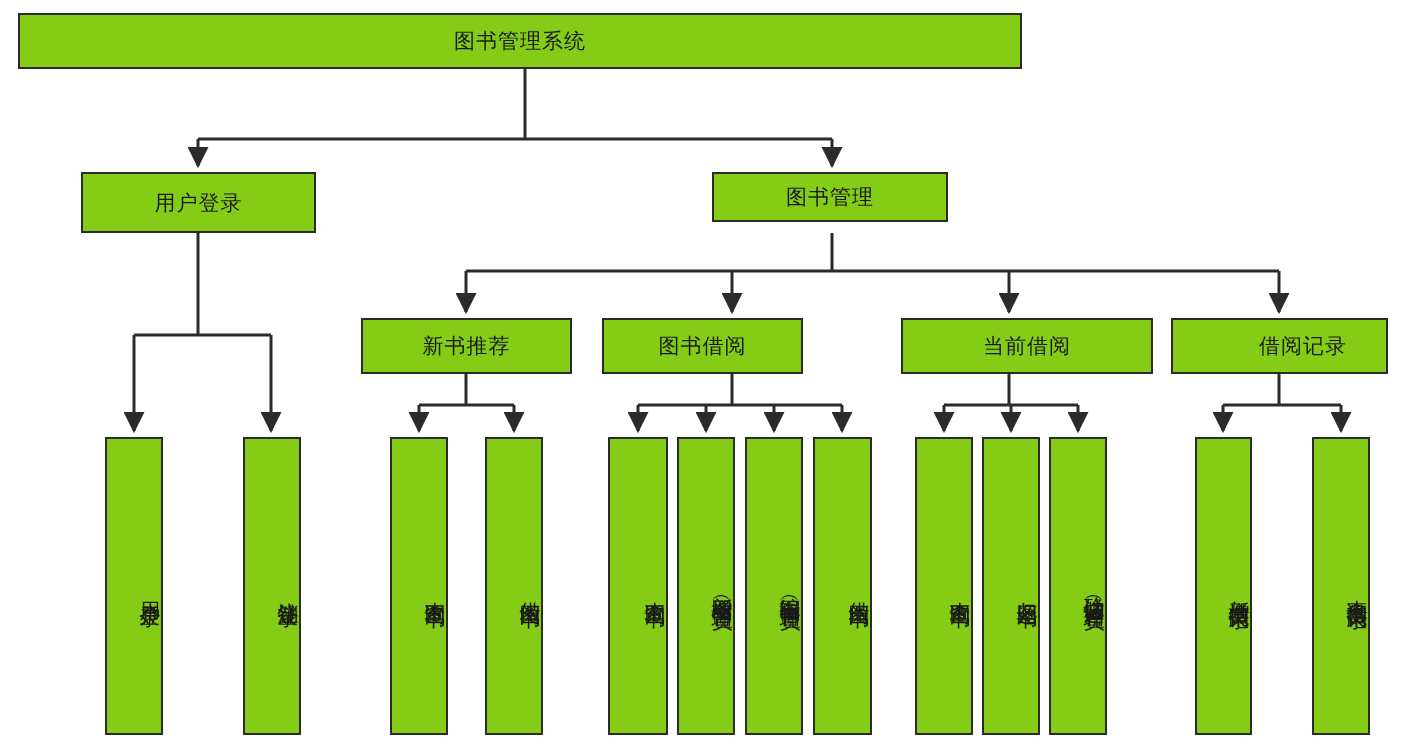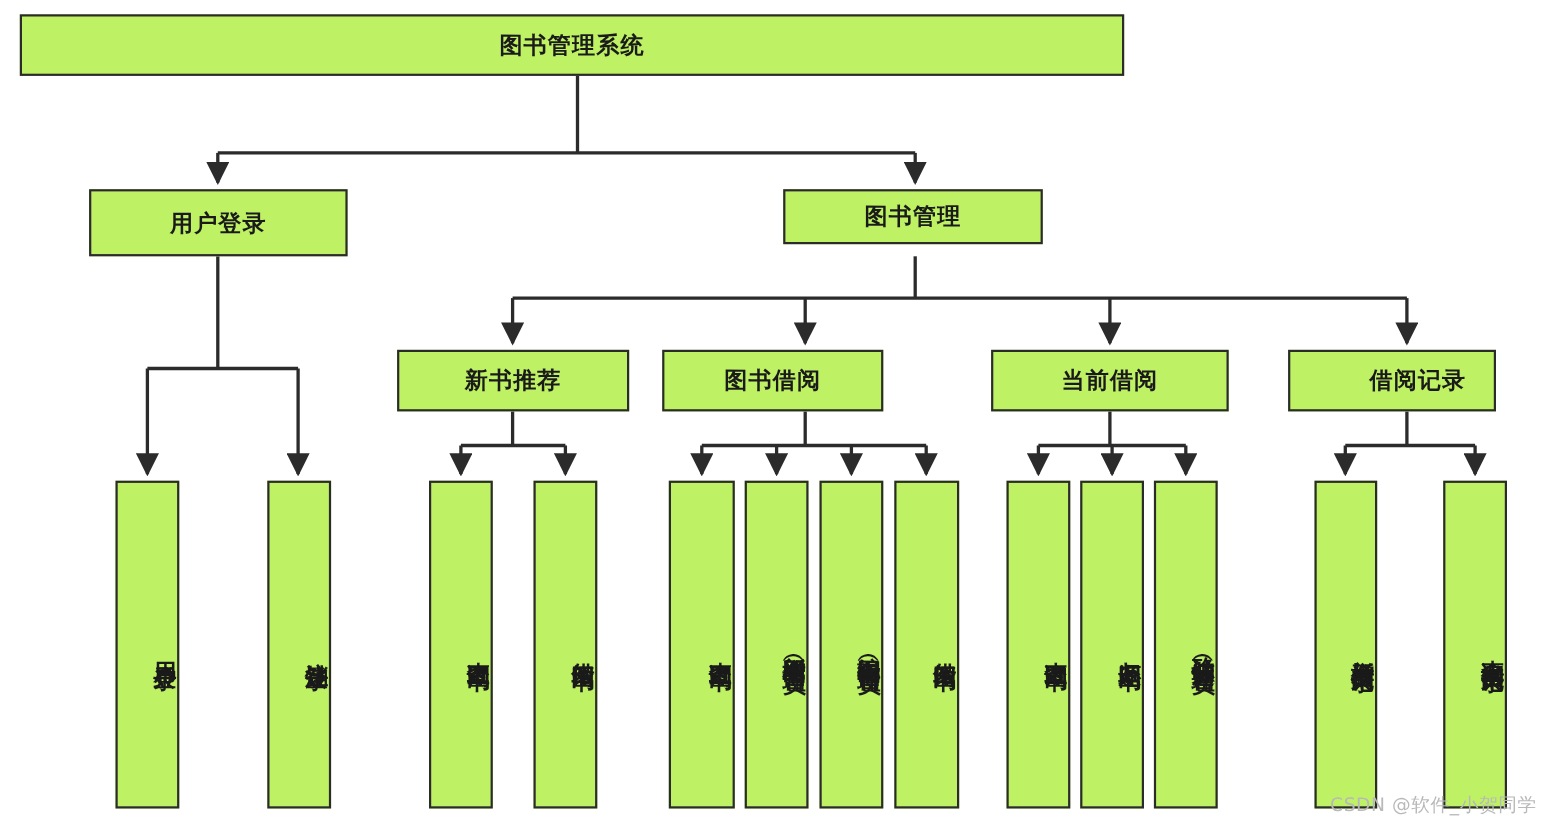--- a/index.html
+++ b/index.html
@@ -22,26 +22,25 @@
     left: 0;
     top: 0;
     width: 1405px;
     height: 747px;
     pointer-events: none;
   }
   .node {
     position: absolute;
     box-sizing: border-box;
     border: 2.5px solid #2b2b2b;
-    background: #bef264;
+    background: #84cc16;
     display: flex;
     align-items: center;
     justify-content: center;
     color: #1a1a1a;
-    font-weight: bold;
   }
   .node.h {
     font-size: 21px;
     letter-spacing: 1px;
   }
   .node.v {
     writing-mode: vertical-rl;
     text-orientation: upright;
     font-size: 21px;
     letter-spacing: 2px;
@@ -131,24 +130,24 @@
   <div class="node h" style="left:712px; top:172px; width:236px; height:50px;">
     <span class="lbl">图书管理</span>
   </div>
 
   <div class="node h" style="left:361px; top:318px; width:211px; height:56px;">
     <span class="lbl">新书推荐</span>
   </div>
   <div class="node h" style="left:602px; top:318px; width:201px; height:56px;">
     <span class="lbl">图书借阅</span>
   </div>
-  <div class="node h" style="left:901px; top:318px; width:216px; height:56px;">
+  <div class="node h" style="left:901px; top:318px; width:252px; height:56px;">
     <span class="lbl">当前借阅</span>
   </div>
-  <div class="node h" style="left:1171px; top:318px; width:189px; height:56px;padding-left:47px;">
+  <div class="node h" style="left:1171px; top:318px; width:217px; height:56px;padding-left:47px;">
     <span class="lbl">借阅记录</span>
   </div>
 
   <div class="node v" style="left:105px; top:437px; width:58px; height:298px;">
     <span class="lbl">用户登录</span>
   </div>
   <div class="node v" style="left:243px; top:437px; width:58px; height:298px;">
     <span class="lbl">注销登录</span>
   </div>
 
@@ -182,15 +181,14 @@
     <span class="lbl">确认归还（管理员）</span>
   </div>
 
   <div class="node v" style="left:1195px; top:437px; width:57px; height:298px;">
     <span class="lbl">新增借阅记录</span>
   </div>
   <div class="node v" style="left:1312px; top:437px; width:58px; height:298px;">
     <span class="lbl">查询借阅记录</span>
   </div>
 
-  <div class="watermark">CSDN @软件_小贺同学</div>
 
 </div>
 
 </body></html>

